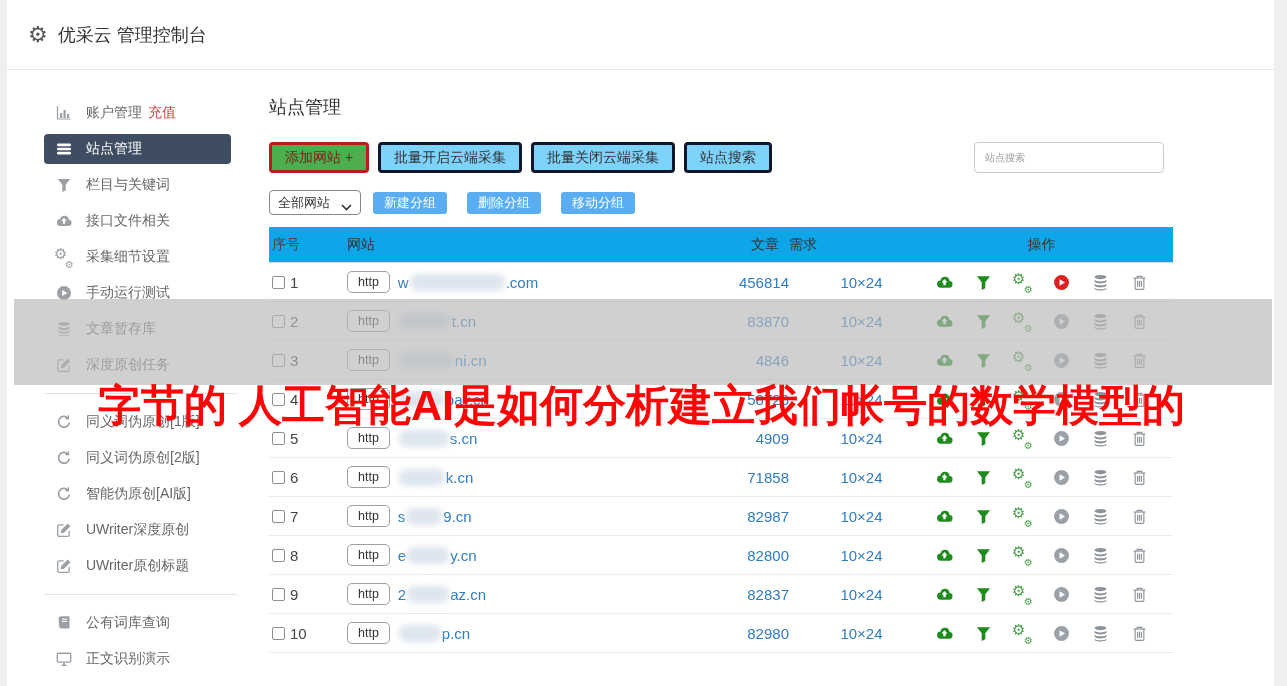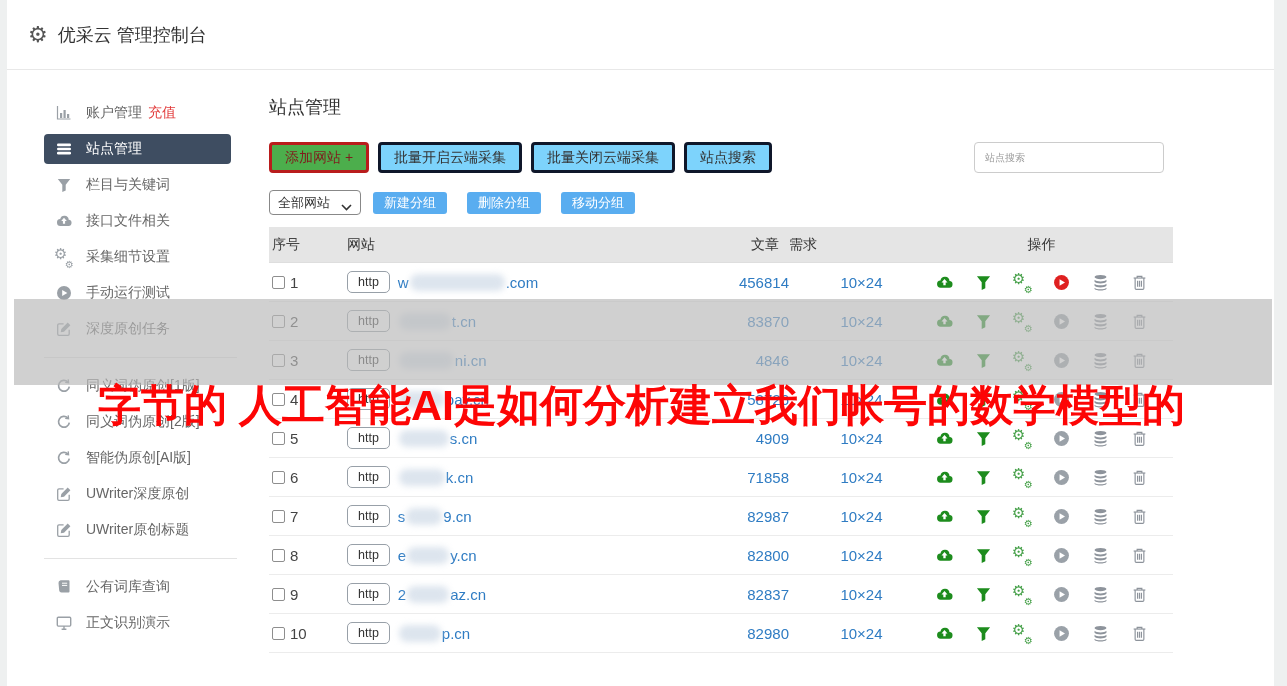--- a/index.html
+++ b/index.html
@@ -37,21 +37,21 @@
   .search-input { margin-left:auto; margin-right:9px; width:190px; height:31px; border:1px solid #ccc; border-radius:4px; padding:0 10px; font-size:10px; font-family:inherit; color:#333; }
   .search-input::placeholder { color:#9a9a9a; }
 
   .tb2 { display:flex; margin-top:17px; align-items:center; }
   .select { width:92px; height:25px; border:1px solid #888; border-radius:4px; display:flex; align-items:center; justify-content:space-between; padding:0 8px; font-size:13px; color:#333; cursor:pointer; margin-right:12px; background:#fff; }
   .select .ic { width:11px; height:8px; display:flex; }
   .btn-blue { height:22px; background:#59adf0; color:#fff; border:none; border-radius:3px; font-size:13px; padding:0 11px; display:flex; align-items:center; cursor:pointer; margin-right:20px; }
 
   
   .site-table { margin-top:12px; }
-  .thead { display:flex; background:#e5e5e5; height:36px; align-items:center; font-size:14px; color:#333; border-bottom:1px solid #dedede; }
+  .thead { display:flex; background:#0ea5e9; height:36px; align-items:center; font-size:14px; color:#333; border-bottom:1px solid #dedede; }
   .trow { display:flex; height:39px; align-items:center; border-bottom:1px solid #ececec; font-size:15px; }
   .c1 { width:78px; display:flex; align-items:center; gap:5px; padding-left:3px; color:#444; }
   .c2 { width:352px; display:flex; align-items:center; gap:8px; }
   .c3 { width:90px; text-align:right; }
   .c4 { width:145px; text-align:center; }
   .c5 { flex:1; display:flex; justify-content:center; align-items:center; gap:19px; padding-right:24px; }
   .h1 { padding-left:3px; } .h2 { } .h3 { padding-right:10px; } .h4 { text-align:left; } .h5 { text-align:center; }
   .cb { width:13px; height:13px; border:1px solid #8e8e8e; border-radius:2px; background:#fff; display:inline-block; flex-shrink:0; }
   .http-chip { border:1px solid #98a0a8; border-radius:5px; padding:4px 10px; font-size:12.5px; line-height:1; color:#333; background:#fff; cursor:pointer; }
   .domain { color:#2f7cc3; display:inline-flex; align-items:center; }
@@ -142,20 +142,32 @@
             <svg viewBox="0 0 16 16">
               <circle cx="8" cy="8" r="7" fill="currentColor"></circle>
               <path d="M6.2 4.9l5.1 3.1-5.1 3.1z" fill="#fff"></path>
             </svg>
           </span>
     <span class="sb-label">手动运行测试</span>
 
   </div>
         <div class="sb-item">
     <span class="ic">
+            <svg viewBox="0 0 16 16" fill="currentColor">
+              <ellipse cx="8" cy="2.9" rx="5.6" ry="2"></ellipse>
+              <path d="M2.4 5.5c1 .9 3.1 1.5 5.6 1.5s4.6-.6 5.6-1.5v1.9c-1 .9-3.1 1.5-5.6 1.5s-4.6-.6-5.6-1.5z"></path>
+              <path d="M2.4 9.2c1 .9 3.1 1.5 5.6 1.5s4.6-.6 5.6-1.5v1.9c-1 .9-3.1 1.5-5.6 1.5s-4.6-.6-5.6-1.5z"></path>
+              <path d="M2.4 12.9c1 .9 3.1 1.5 5.6 1.5s4.6-.6 5.6-1.5v1.2c-1 .9-3.1 1.4-5.6 1.4s-4.6-.5-5.6-1.4z"></path>
+            </svg>
+          </span>
+    <span class="sb-label">文章暂存库</span>
+
+  </div>
+        <div class="sb-item">
+    <span class="ic">
             <svg viewBox="0 0 16 16" fill="none" stroke="currentColor" stroke-width="1.3">
               <path d="M13.2 8.7V13a1.3 1.3 0 0 1-1.3 1.3H3A1.3 1.3 0 0 1 1.7 13V4.1A1.3 1.3 0 0 1 3 2.8h4.6"></path>
               <path d="M11.7 1.6l2.7 2.7L8 10.7l-3.3.6.6-3.3z" fill="currentColor" stroke="none"></path>
             </svg>
           </span>
     <span class="sb-label">深度原创任务</span>
 
   </div>
         <div class="sb-divider"></div>
         <div class="sb-item">

